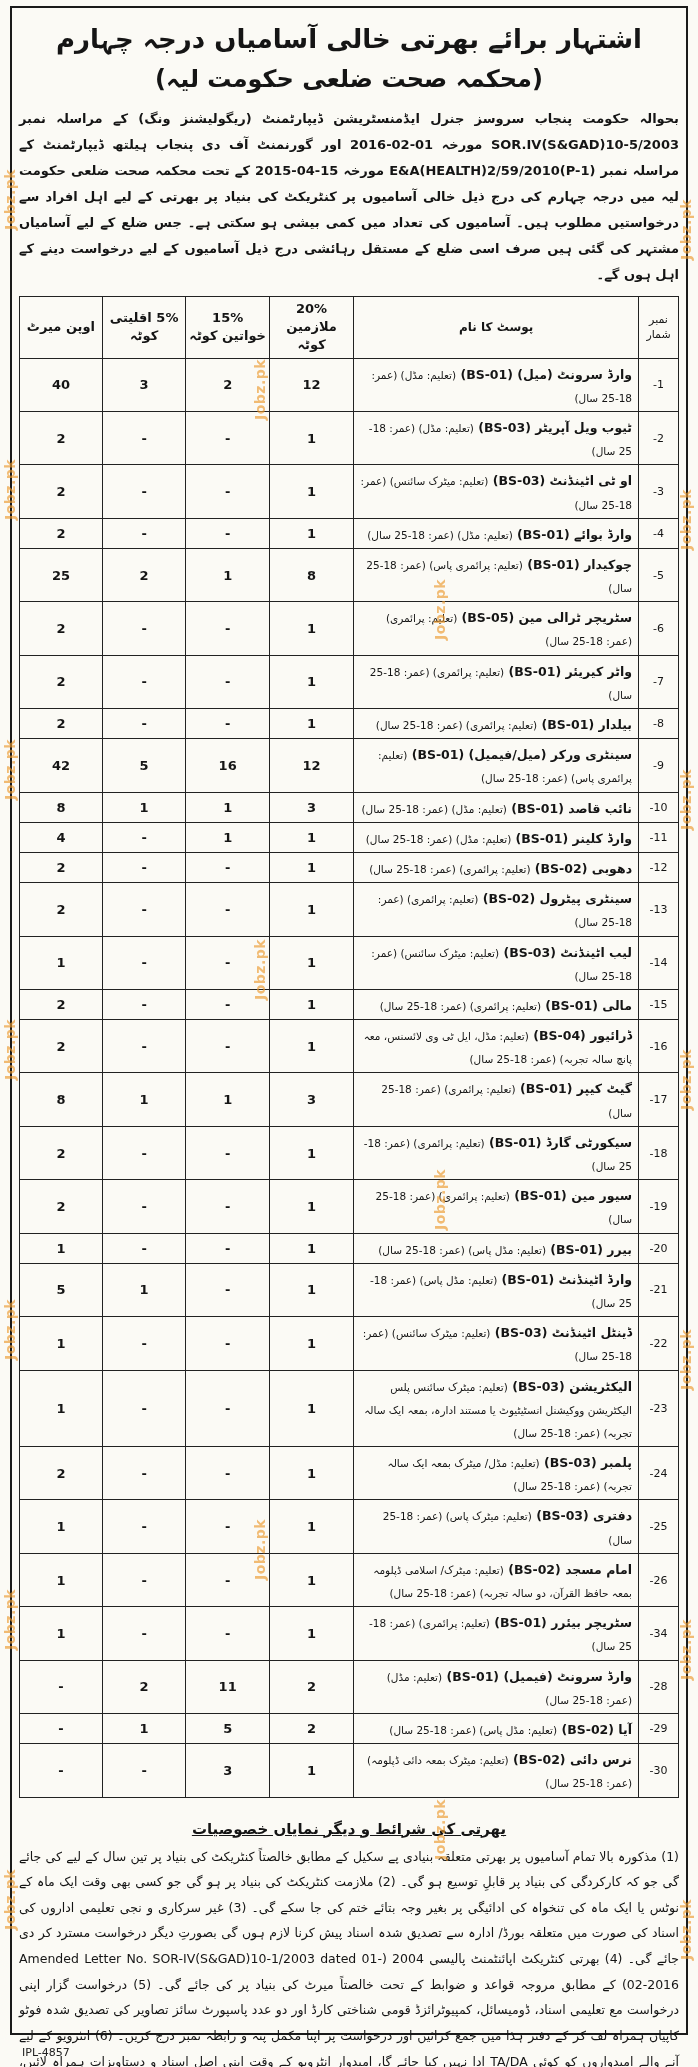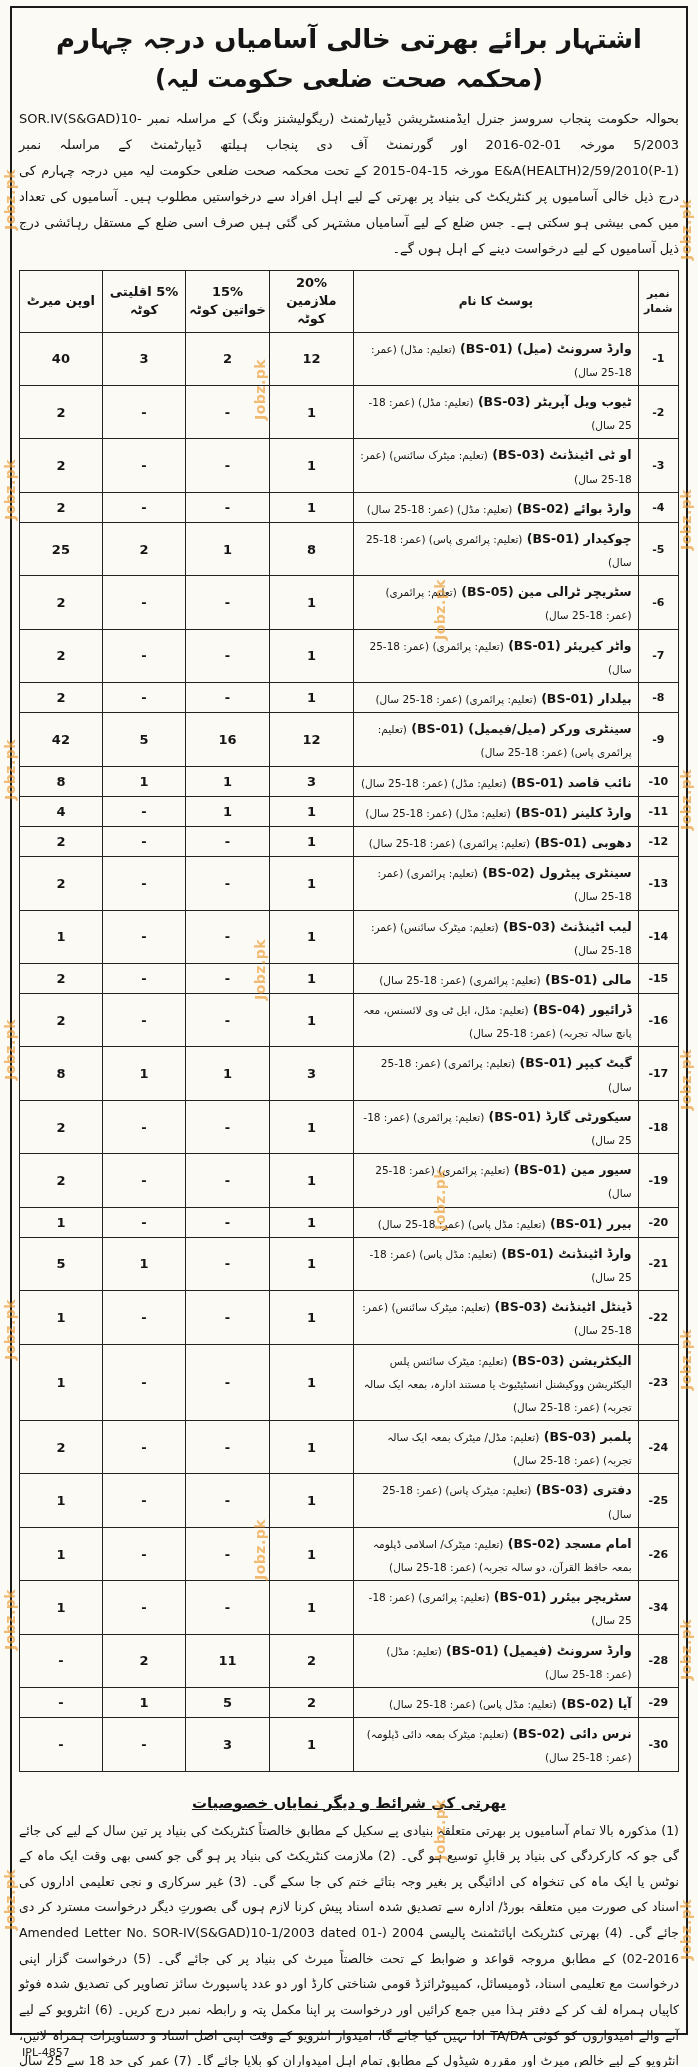--- a/index.html
+++ b/index.html
@@ -2,26 +2,26 @@
 <html lang="ur"><head>
 <meta charset="utf-8">
 <style>
   html,body{margin:0;padding:0;background:#d9d7d0;}
   .page{position:relative;width:698px;height:2067px;background:#fbfaf5;color:#151515;
         font-family:"DejaVu Sans",sans-serif;overflow:hidden;}
   .frame{position:absolute;top:6px;left:10px;right:10px;bottom:32px;border:2px solid #1a1a1a;
          padding:8px 7px;direction:rtl;display:flex;flex-direction:column;}
   .title{text-align:center;font-size:26px;font-weight:bold;line-height:1.5;padding:4px 0 8px;}
   .title .dept{font-size:24px;}
-  .intro{font-size:13px;font-weight:normal;line-height:2.0;text-align:justify;text-align-last:right;
+  .intro{font-size:13px;font-weight:bold;line-height:2.0;text-align:justify;text-align-last:right;
          margin:0 0 8px;direction:rtl;}
   table{width:100%;border-collapse:collapse;direction:rtl;}
   th,td{border:1px solid #222;}
   .posts th{font-size:12px;font-weight:bold;padding:5px 2px;line-height:1.4;}
-  .posts .c-sn{width:36px;font-size:11px;font-weight:bold;text-align:center;direction:ltr;}
+  .posts .c-sn{width:36px;font-size:11px;font-weight:normal;text-align:center;direction:ltr;}
   .posts .c-post{width:292px;padding:3px 6px;line-height:1.45;}
   .posts .c-num{width:82px;text-align:center;font-size:13px;font-weight:bold;padding:3px 2px;}
   .post-name{font-weight:bold;font-size:12.5px;margin-top:36px;}
   .post-detail{font-size:10.5px;}
   .cond{margin-top:10px;}
   .cond-title{text-align:center;font-size:15px;font-weight:bold;margin:12px 0 6px;text-decoration:underline;}
   .cond-text{font-size:12.5px;line-height:2.05;text-align:justify;text-align-last:right;margin:0;}
   .ipl{position:absolute;left:22px;bottom:8px;font-size:11px;direction:ltr;color:#222;
        font-family:"DejaVu Sans",sans-serif;}
   .wm{position:absolute;font-size:14px;font-weight:bold;opacity:.65;letter-spacing:.5px;
@@ -73,21 +73,21 @@
           <tr>
             <td class="c-sn">-3</td>
             <td class="c-post"><span class="post-name">او ٹی اٹینڈنٹ (BS-03) </span><span class="post-detail">(تعلیم: میٹرک سائنس) (عمر: 18-25 سال)</span></td>
             <td class="c-num">1</td>
             <td class="c-num">-</td>
             <td class="c-num">-</td>
             <td class="c-num">2</td>
           </tr>
           <tr>
             <td class="c-sn">-4</td>
-            <td class="c-post"><span class="post-name">وارڈ بوائے (BS-02) </span><span class="post-detail">(تعلیم: مڈل) (عمر: 18-25 سال)</span></td>
+            <td class="c-post"><span class="post-name">وارڈ بوائے (BS-01) </span><span class="post-detail">(تعلیم: مڈل) (عمر: 18-25 سال)</span></td>
             <td class="c-num">1</td>
             <td class="c-num">-</td>
             <td class="c-num">-</td>
             <td class="c-num">2</td>
           </tr>
           <tr>
             <td class="c-sn">-5</td>
             <td class="c-post"><span class="post-name">چوکیدار (BS-01) </span><span class="post-detail">(تعلیم: پرائمری پاس) (عمر: 18-25 سال)</span></td>
             <td class="c-num">8</td>
             <td class="c-num">1</td>
@@ -137,21 +137,21 @@
           <tr>
             <td class="c-sn">-11</td>
             <td class="c-post"><span class="post-name">وارڈ کلینر (BS-01) </span><span class="post-detail">(تعلیم: مڈل) (عمر: 18-25 سال)</span></td>
             <td class="c-num">1</td>
             <td class="c-num">1</td>
             <td class="c-num">-</td>
             <td class="c-num">4</td>
           </tr>
           <tr>
             <td class="c-sn">-12</td>
-            <td class="c-post"><span class="post-name">دھوبی (BS-01) </span><span class="post-detail">(تعلیم: پرائمری) (عمر: 18-25 سال)</span></td>
+            <td class="c-post"><span class="post-name">دھوبی (BS-02) </span><span class="post-detail">(تعلیم: پرائمری) (عمر: 18-25 سال)</span></td>
             <td class="c-num">1</td>
             <td class="c-num">-</td>
             <td class="c-num">-</td>
             <td class="c-num">2</td>
           </tr>
           <tr>
             <td class="c-sn">-13</td>
             <td class="c-post"><span class="post-name">سینٹری پیٹرول (BS-02) </span><span class="post-detail">(تعلیم: پرائمری) (عمر: 18-25 سال)</span></td>
             <td class="c-num">1</td>
             <td class="c-num">-</td>

